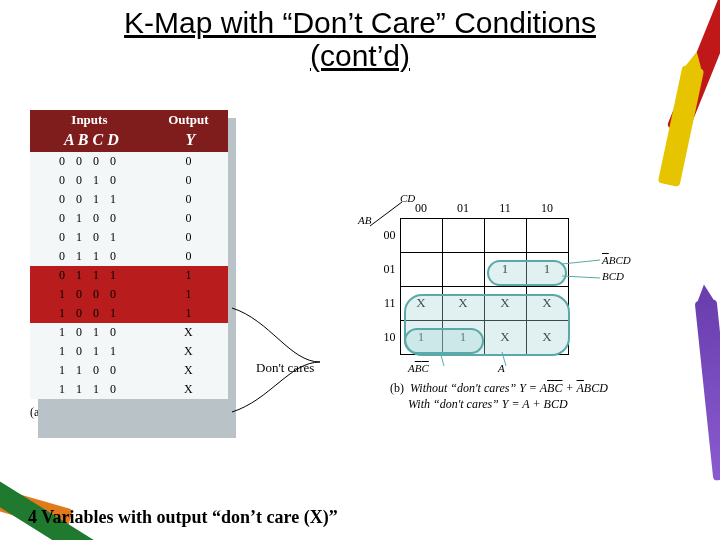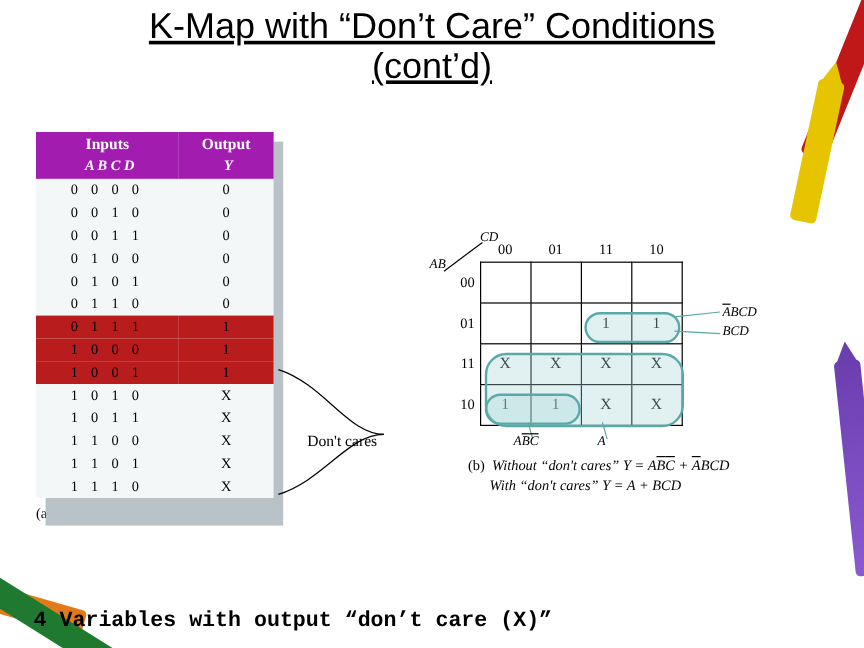--- a/index.html
+++ b/index.html
@@ -36,30 +36,30 @@
   }
   .tt {
     position: relative;
     width: 198px;
     border-collapse: collapse;
     background: #f4f7f7;
     font-family: "Times New Roman", serif;
     font-size: 12px;
   }
   .tt th {
-    background: #a21caf;
+    background: #7f1d1d;
     color: #fff;
     font-weight: bold;
     font-style: normal;
     padding: 2px 4px;
     font-size: 13px;
   }
   .tt .sub th {
     font-style: italic;
-    font-size: 12px;
+    font-size: 16px;
     padding: 1px 4px 3px 8px;
   }
   .tt td {
     text-align: center;
     padding: 2px 0;
     letter-spacing: 4px;
     font-family: "Times New Roman", serif;
   }
   .tt td.out { letter-spacing: 0; }
   .tt tr.hi td { background: #b91c1c; }
@@ -115,38 +115,38 @@
     background: rgba(170,215,215,.35);
     pointer-events: none;
   }
   .g1 { left: 487px; top: 260px; width: 80px; height: 26px; } 
   .g2 { left: 404px; top: 328px; width: 80px; height: 26px; } 
   .g3 { left: 404px; top: 294px; width: 166px; height: 62px; border-radius: 18px; } 
 
   .klabel { position:absolute; font-family:"Times New Roman",serif; font-size:11px; font-style:italic; color:#2f4ea0; }
   .l-abcd { left:602px; top:254px; color:#000;}
   .l-bcd  { left:602px; top:270px; color:#000;}
-  .l-abc  { left:428px; top:362px; color:#000;}
+  .l-abc  { left:408px; top:362px; color:#000;}
   .l-a    { left:498px; top:362px; color:#000;}
   .overline { text-decoration: overline; display:inline-block; }
 
   .km-caption {
     position: absolute;
     left: 390px; top: 380px;
     font-family: "Times New Roman", serif;
     font-size: 12px;
     line-height: 1.35;
   }
   .km-caption .eq { font-style: italic; }
 
   
   .foot {
     position: absolute;
     left: 28px; bottom: 12px;
-    font-family: Liberation Mono, monospace;
+    font-family: Liberation Serif, serif;
     font-weight: bold;
     font-size: 18px;
     margin-top: 16px;
   }
 
   
   .crayon {
     position: absolute;
     width: 22px; height: 150px;
     transform-origin: center;
@@ -255,24 +255,20 @@
         </tr>
         <tr>
           <td>1 0 1 1</td>
           <td class="out">X</td>
         </tr>
         <tr>
           <td>1 1 0 0</td>
           <td class="out">X</td>
         </tr>
         <tr>
-          <td>1 1 0 1</td>
-          <td class="out">X</td>
-        </tr>
-        <tr>
           <td>1 1 1 0</td>
           <td class="out">X</td>
         </tr>
       </tbody>
   </table>
   <div class="tt-caption">(a)  Truth table</div>
 </div>
 
 <div class="dc-label">Don't cares</div>
 <svg class="conn" style="left:230px;top:300px" width="140" height="120">

